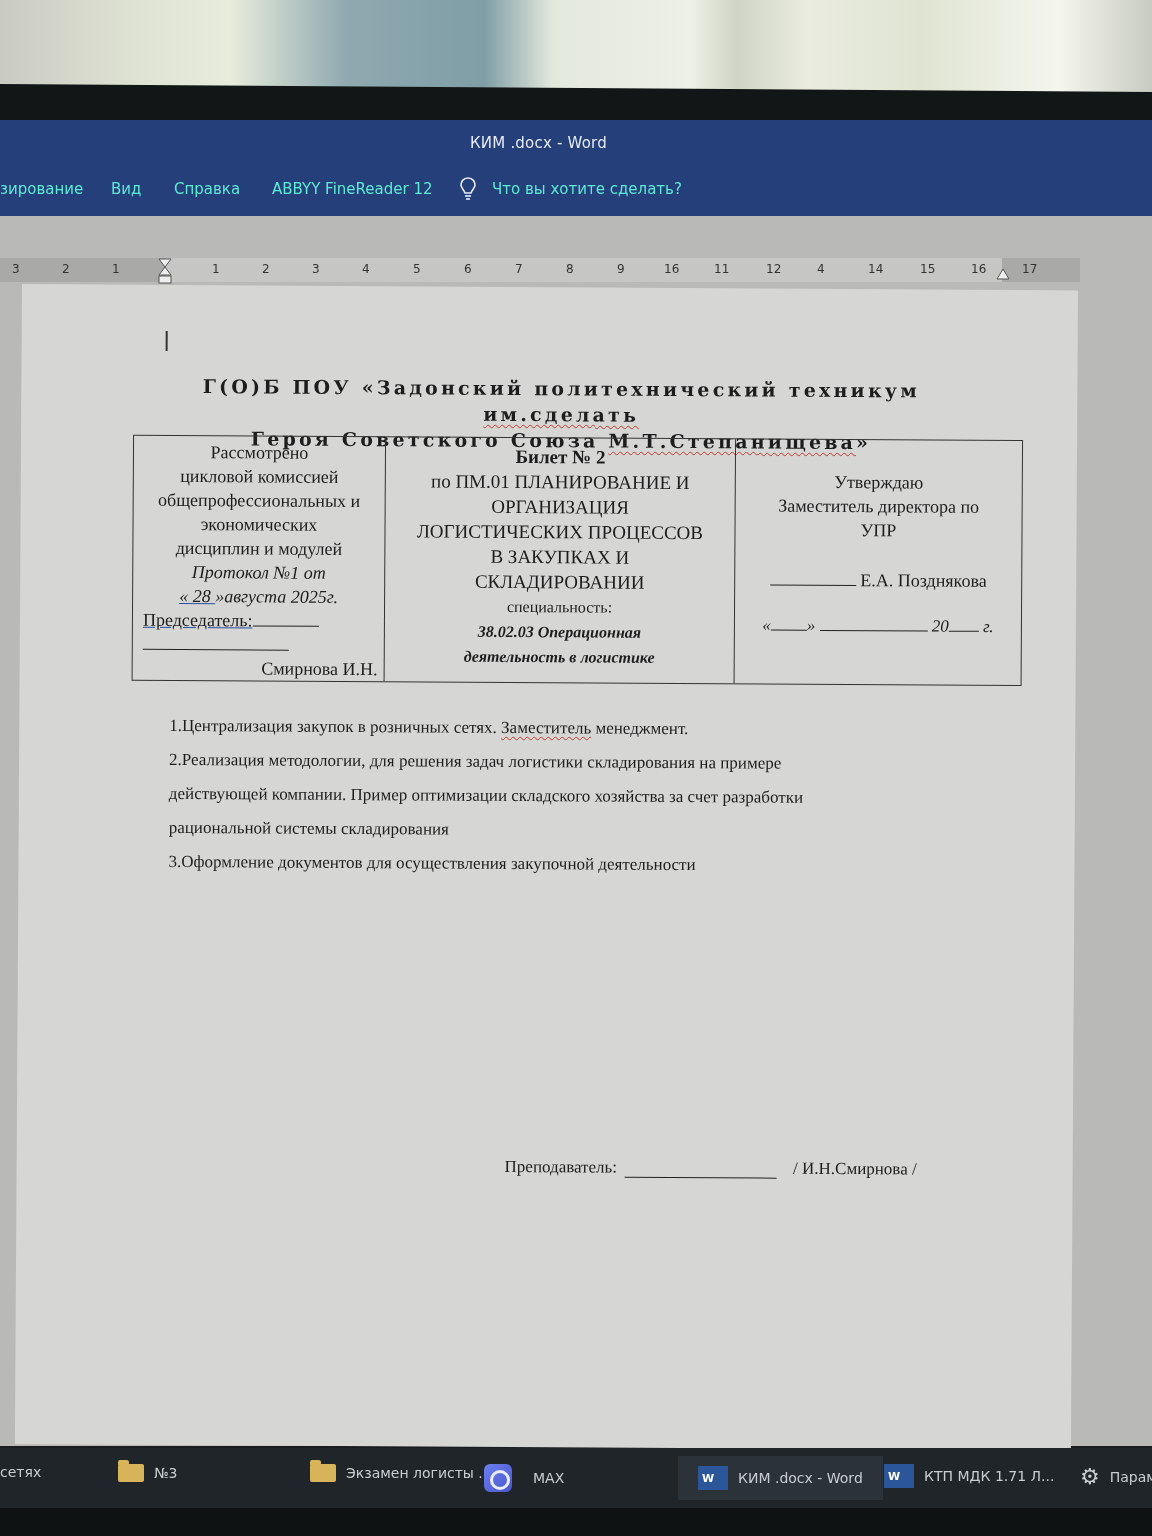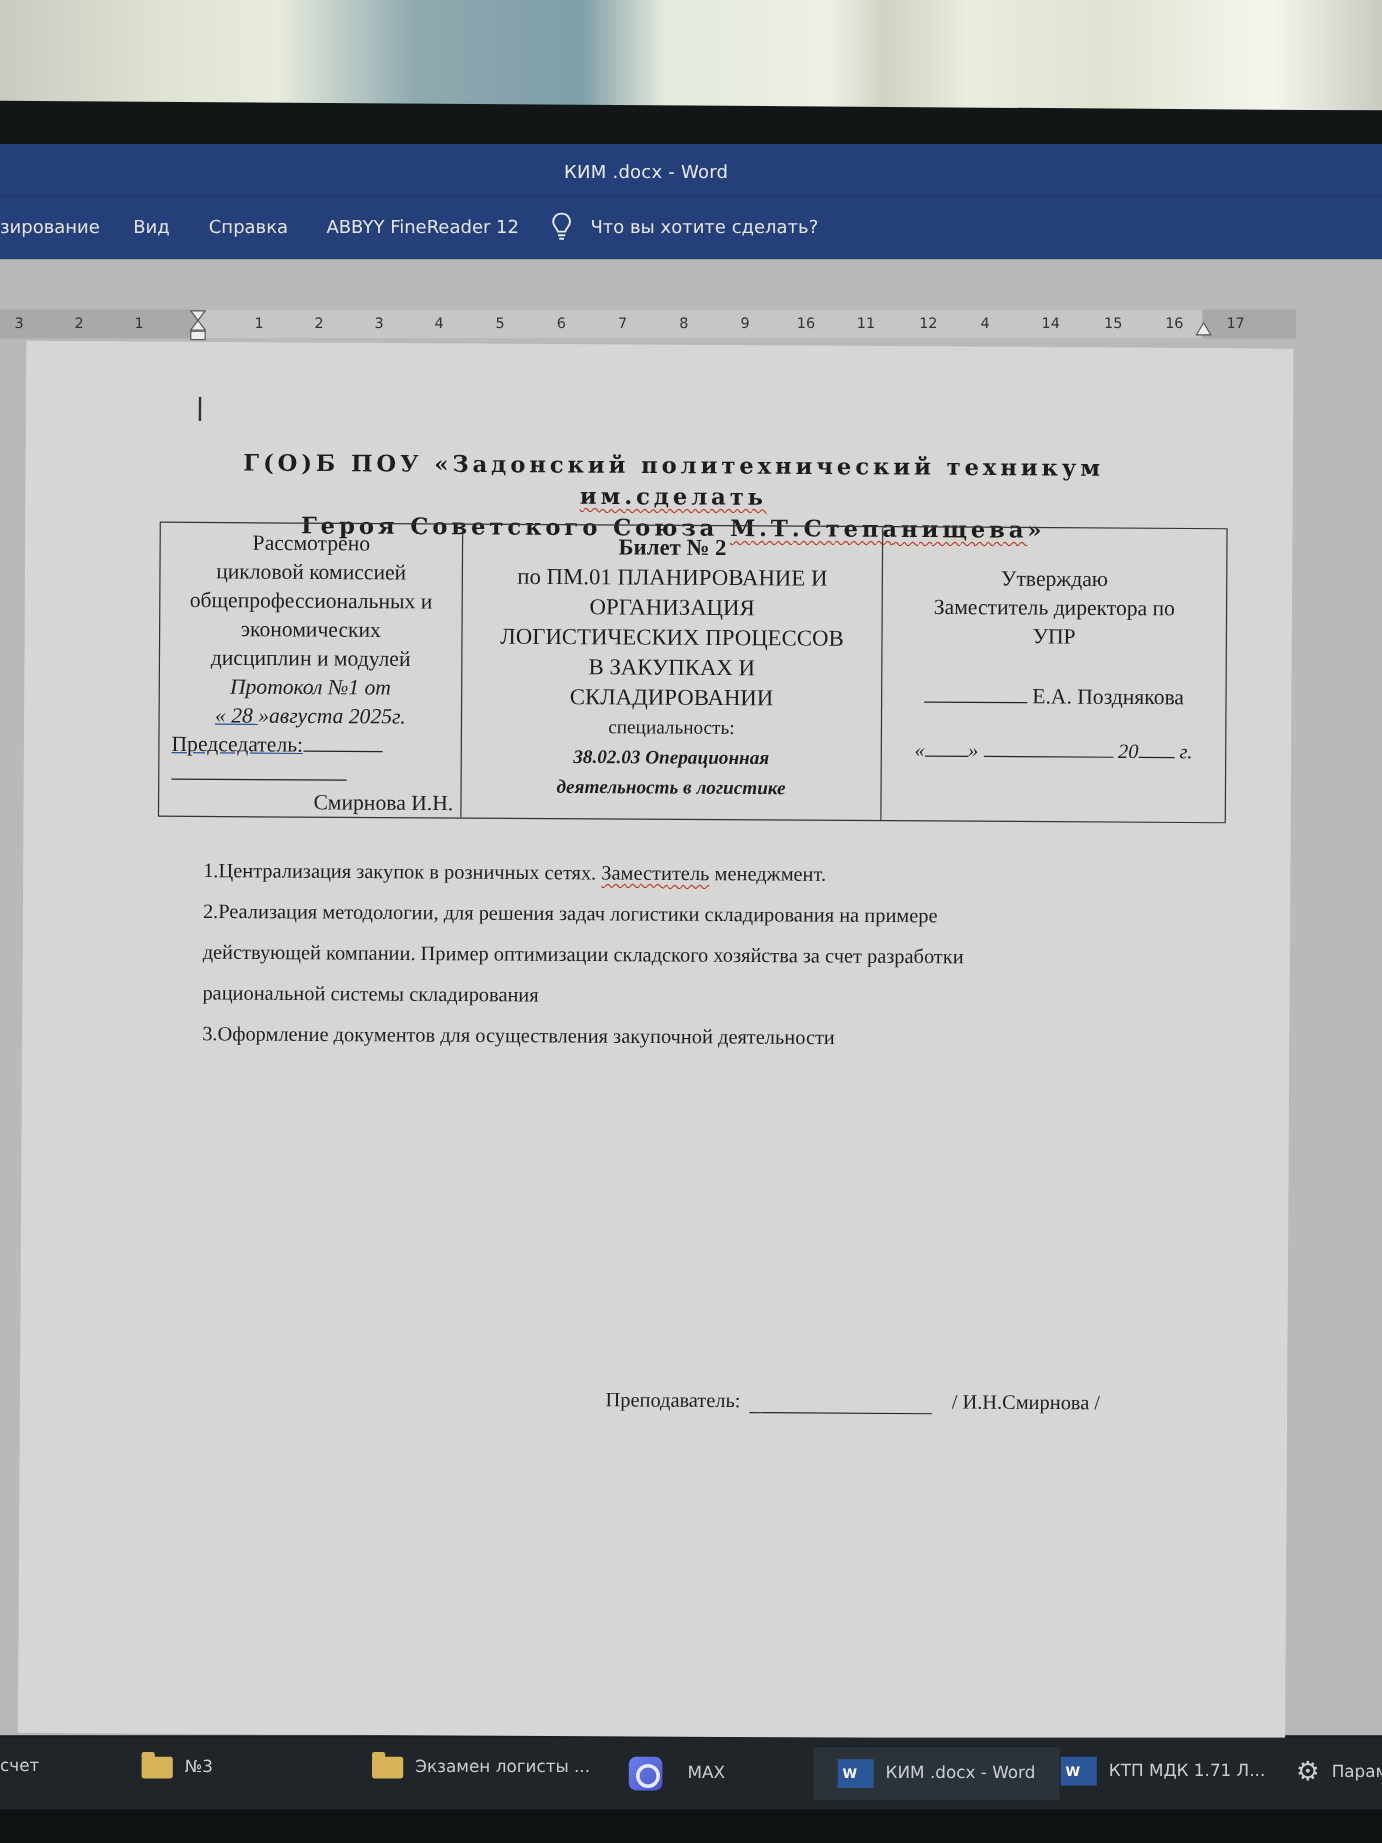--- a/index.html
+++ b/index.html
@@ -18,21 +18,21 @@
 
   
   .word-titlebar {
     position: absolute; left: 0; top: 120px; width: 1152px; height: 44px;
     background: #243f7a; color: #e6ebf5;
     font-family: "DejaVu Sans", sans-serif; font-size: 15px;
   }
   .word-titlebar .title { position: absolute; left: 470px; top: 14px; letter-spacing: 0.2px; }
   .ribbon-tabs {
     position: absolute; left: 0; top: 164px; width: 1152px; height: 52px;
-    background: #243f7a; color: #e5e5e5;
+    background: #243f7a; color: #5eead4;
     font-family: "DejaVu Sans", sans-serif; font-size: 15px;
   }
   .ribbon-tabs .tab { position: absolute; top: 16px; white-space: nowrap; cursor: pointer; }
   .ribbon-tabs .tell-me { position: absolute; left: 458px; top: 12px; display: flex; align-items: center; gap: 14px; cursor: text; }
   .bulb { width: 20px; height: 26px; }
 
   
   .doc-area {
     position: absolute; left: 0; top: 216px; width: 1152px; height: 1230px;
     background: #b9bab7;
@@ -230,31 +230,31 @@
 
   <div class="signature">
     <span>Преподаватель:</span>
     <span class="blank" style="width:152px"></span>
     <span style="margin-left:8px">/ И.Н.Смирнова /</span>
   </div>
 </div>
 
 <div class="taskbar">
   <div class="tb-item" style="left:0px;">
-    <span>счет</span>
+    <span>сетях</span>
   </div>
   <div class="tb-item" style="left:118px;">
     <span class="folder"></span>
     <span>№3</span>
   </div>
   <div class="tb-item" style="left:310px;text-align:right;">
     <span class="folder"></span>
     <span>Экзамен логисты ...</span>
   </div>
-  <div class="tb-item" style="left:524px;gap:21px;">
+  <div class="tb-item" style="left:484px;gap:21px;">
     <span class="max-ico"></span>
     <span>MAX</span>
   </div>
   <div class="tb-item active" style="left:678px;">
     <span class="word-ico">W</span>
     <span>КИМ .docx - Word</span>
   </div>
   <div class="tb-item" style="left:884px;">
     <span class="word-ico">W</span>
     <span>КТП МДК 1.71 Л...</span>

